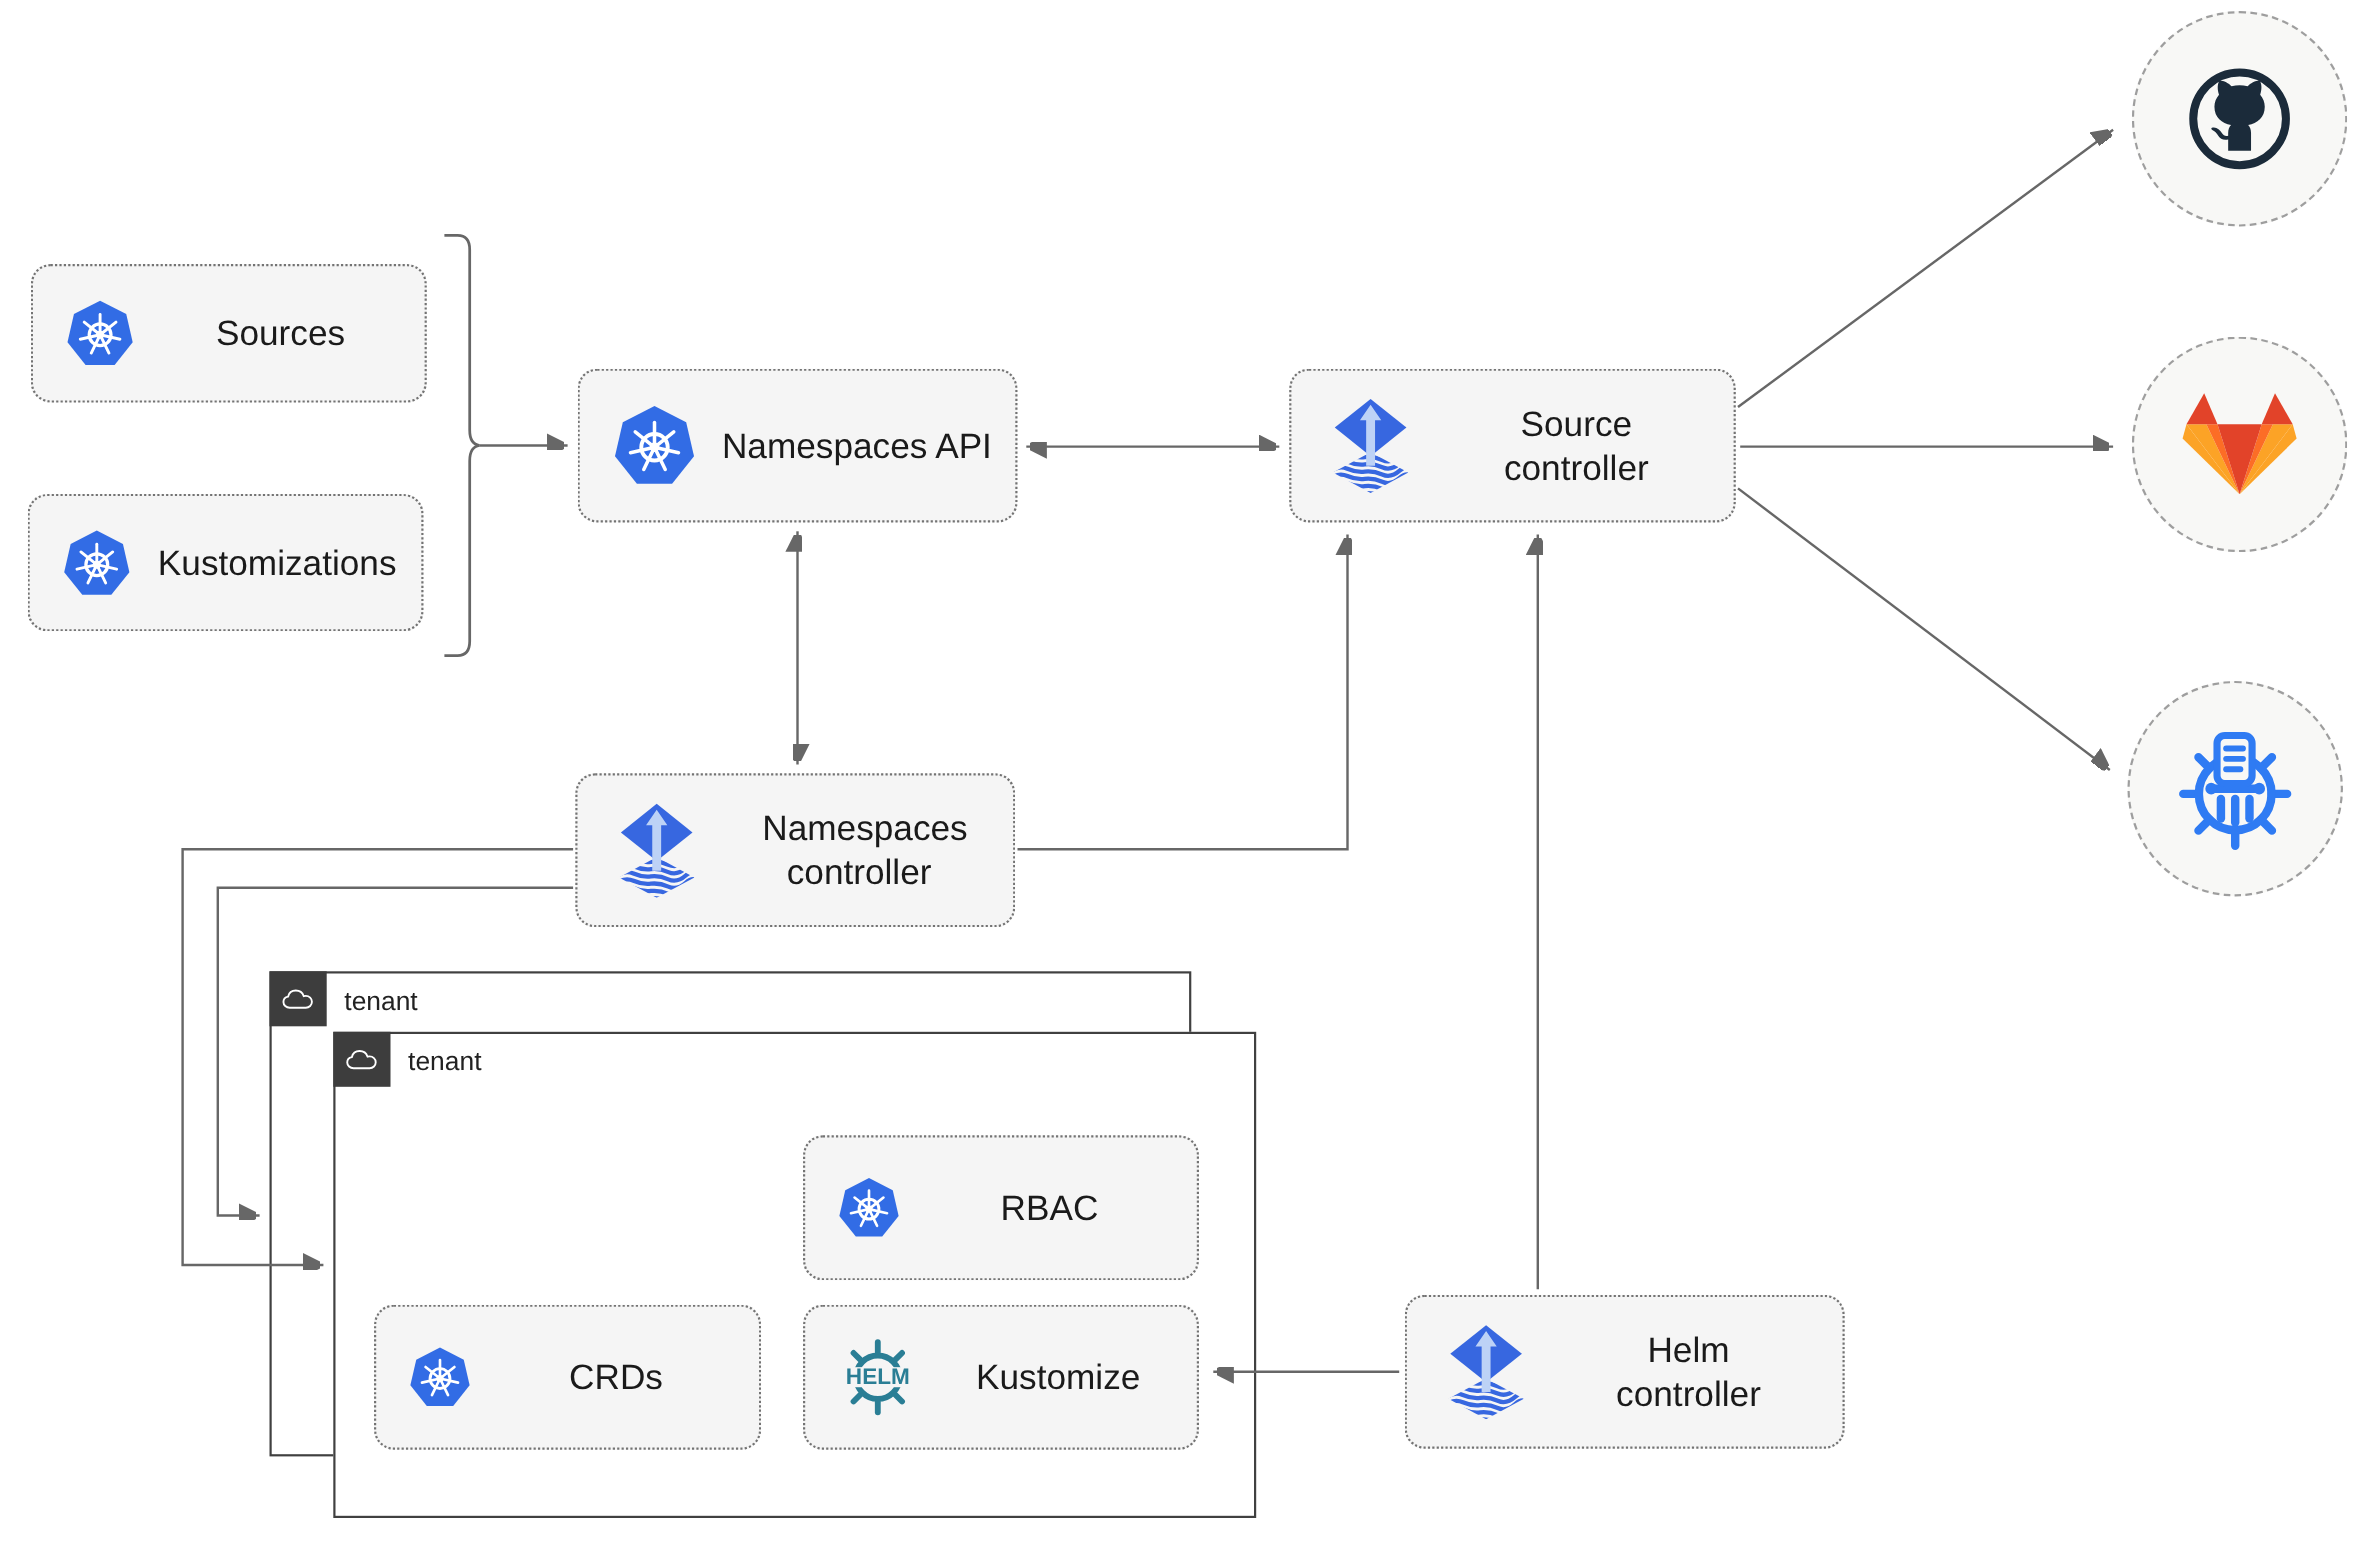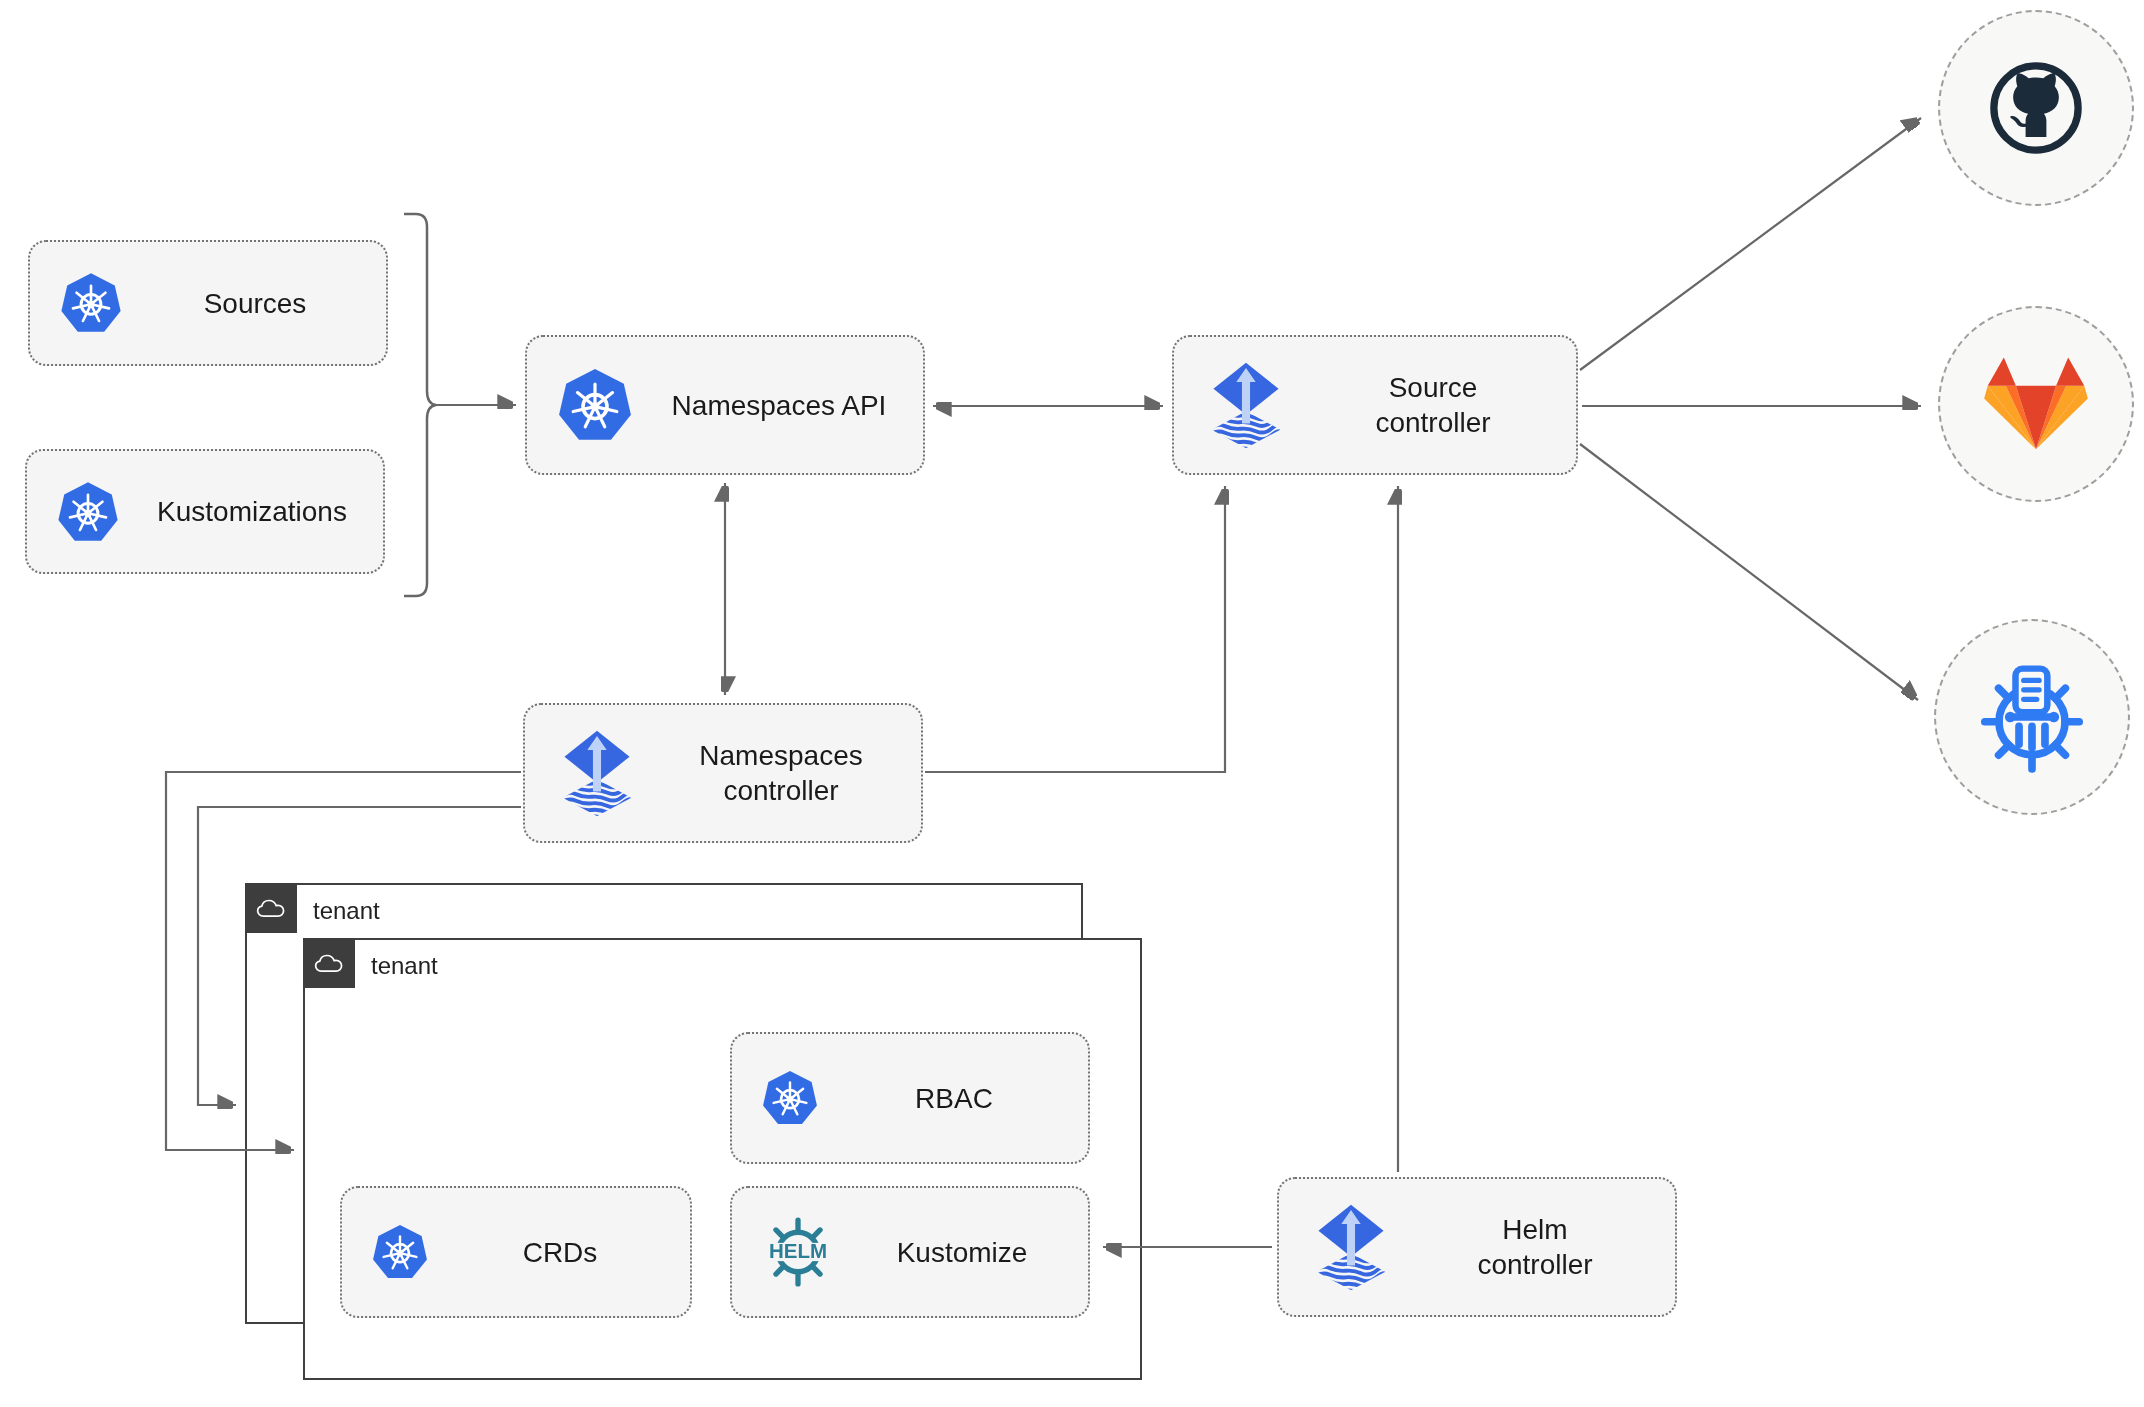--- a/index.html
+++ b/index.html
@@ -8,21 +8,21 @@
     --helm-teal:#2a7e95; --museum-blue:#2f7bf3; --arrow-gray:#676767;
     --node-bg:#f5f5f5; --node-border:#737373; --tenant-tab:#3d3d3d; --tenant-border:#404040;
     --circle-bg:#f8f8f6; --circle-border:#9e9e9e; --label-color:#1a1a1a;
   }
   html,body{margin:0;padding:0;background:#ffffff;}
   #canvas{position:relative;width:2144px;height:1407px;background:#fff;
           font-family:"Liberation Sans",sans-serif;overflow:hidden;}
   .node{position:absolute;background:var(--node-bg);border:2px dotted var(--node-border);
         border-radius:18px;display:flex;align-items:center;box-sizing:border-box;z-index:3;}
   .node .icon{margin-left:28px;flex:0 0 auto;}
-  .label{flex:1;text-align:center;font-size:28px;color:var(--label-color);line-height:1.25;}
+  .label{flex:1;text-align:center;font-size:32px;color:var(--label-color);line-height:1.25;}
   .label.narrow{max-width:176px;margin:16px auto;}
   .repo{position:absolute;width:196px;height:196px;border-radius:50%;
         border:2.5px dashed var(--circle-border);background:var(--circle-bg);
         display:flex;align-items:center;justify-content:center;box-sizing:border-box;z-index:3;}
   .tenant{position:absolute;background:#ffffff;border:2.5px solid var(--tenant-border);box-sizing:border-box;}
   .tenant-tab{position:absolute;left:-2px;top:-2px;width:52px;height:50px;background:var(--tenant-tab);
               display:flex;align-items:center;justify-content:center;}
   .tenant-label{position:absolute;left:66px;top:12px;font-size:24px;color:#222;}
   #edges{position:absolute;left:0;top:0;z-index:5;pointer-events:none;}
   svg{display:block;}

